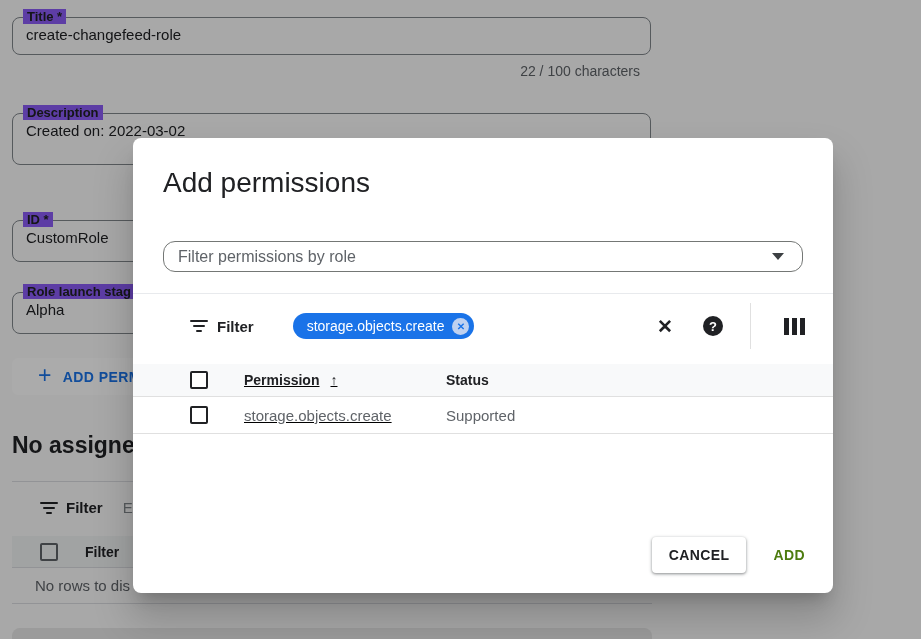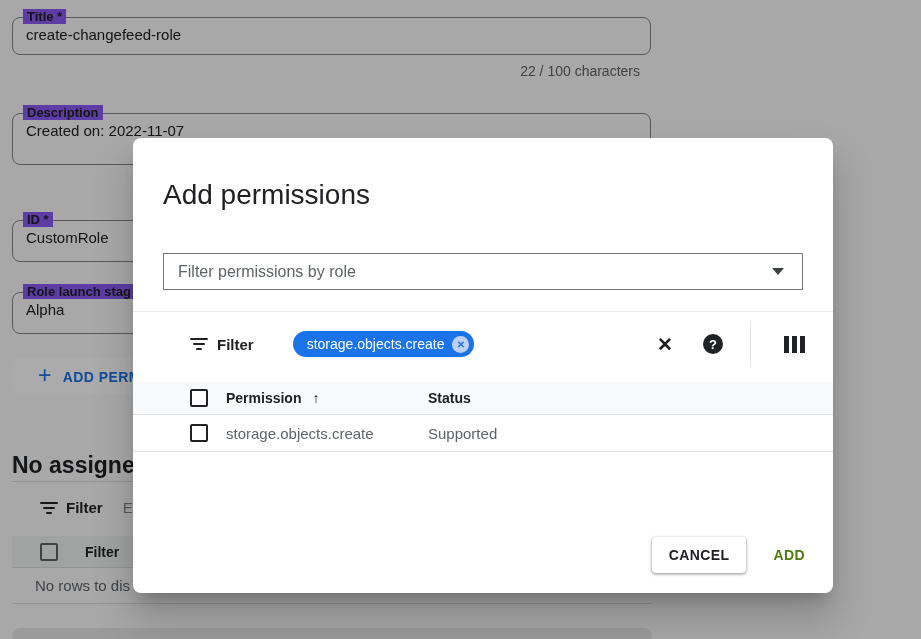--- a/index.html
+++ b/index.html
@@ -16,21 +16,21 @@
                   font-size:14px; color:#5f6368; }
   #desc-field { left:12px; top:113px; width:639px; height:52px; }
   #id-field { left:12px; top:220px; width:639px; height:42px; }
   #stage-field { left:12px; top:292px; width:639px; height:42px; }
 
   #add-perm-btn { position:absolute; left:12px; top:358px; width:235px; height:37px; background:#ffffff;
                   border:none; border-radius:6px; display:flex; align-items:center; padding-left:26px;
                   gap:11px; color:#1a73e8; font-weight:bold; font-size:14px; letter-spacing:.4px; cursor:pointer; }
   #add-perm-btn .plus { font-size:23px; font-weight:400; line-height:1; margin-top:-2px; }
 
-  #bg-heading { position:absolute; left:12px; top:452px; font-size:23px; font-weight:bold; color:#202124; }
+  #bg-heading { position:absolute; left:12px; top:432px; font-size:23px; font-weight:bold; color:#202124; }
   .h-divider { position:absolute; left:12px; width:640px; height:1px; background:#dadce0; }
   #bg-div1 { top:481px; } #bg-div2 { top:603px; }
 
   .filter-list-icon { display:inline-flex; flex-direction:column; align-items:center; gap:3px; width:18px; }
   .filter-list-icon i { display:block; height:2px; background:#202124; border-radius:1px; }
   .filter-list-icon i:nth-child(1){ width:18px; } .filter-list-icon i:nth-child(2){ width:12px; }
   .filter-list-icon i:nth-child(3){ width:6px; }
 
   #bg-filter-row { position:absolute; left:40px; top:499px; display:flex; align-items:center; gap:8px; }
   #bg-filter-row .flabel { font-size:15px; font-weight:bold; color:#202124; margin-right:12px; }
@@ -45,23 +45,23 @@
   #bg-empty-row { position:absolute; left:35px; top:577px; font-size:15px; color:#5f6368; }
   #bg-bottom-box { position:absolute; left:12px; top:628px; width:640px; height:34px; background:#e7e7e7; border-radius:8px; }
 
   
   #scrim { position:absolute; inset:0; background:rgba(0,0,0,0.33); z-index:10; }
 
   
   #dialog { position:absolute; left:133px; top:138px; width:700px; height:455px; background:#ffffff;
             border-radius:8px; box-shadow:0 11px 15px -7px rgba(0,0,0,.2), 0 24px 38px 3px rgba(0,0,0,.18);
             z-index:20; }
-  #dialog h1 { margin:40px 30px 0; font-size:28px; font-weight:400; color:#202124; line-height:34px; }
-
-  #role-filter { margin:41px 30px 0; height:37px; border:1px solid #747775; border-radius:0;
+  #dialog h1 { margin:28px 30px 0; font-size:28px; font-weight:400; color:#202124; line-height:34px; }
+
+  #role-filter { margin:41px 30px 0; height:31px; border:1px solid #747775; border-radius:12px;
                  display:flex; align-items:center; padding:0 18px 0 14px; cursor:pointer; }
   #role-filter .ph { font-size:16px; color:#5f6368; }
   #role-filter .chev { margin-left:auto; width:0; height:0; border-left:6px solid transparent;
                        border-right:6px solid transparent; border-top:7px solid #3c4043; }
 
   #toolbar { margin-top:21px; border-top:1px solid #e8eaed; padding:9px 28px 8px 57px;
              display:flex; align-items:center; }
   #toolbar .flabel { font-size:15px; font-weight:bold; color:#202124; margin-left:9px; }
   #chip-block { margin-left:39px; display:flex; flex-direction:column; gap:7px; }
   .chip { display:inline-flex; align-items:center; height:26px; background:#1a73e8; border-radius:13px;
@@ -78,21 +78,21 @@
   #help-icon { width:20px; height:20px; border-radius:50%; background:#202124; color:#fff; font-size:13px;
                font-weight:bold; display:flex; align-items:center; justify-content:center; margin-left:30px; cursor:pointer; }
   #tb-divider { width:1px; height:46px; background:#e0e0e0; margin:0 33px 0 27px; }
   .columns-icon { display:inline-flex; gap:3px; cursor:pointer; }
   .columns-icon i { display:block; width:5px; height:17px; background:#202124; }
 
   #perm-table { margin-top:7px; }
   .t-row { display:flex; align-items:center; padding-left:57px; border-bottom:1px solid #e0e0e0; }
   .t-head { height:33px; background:#f8f9fa; }
   .t-body { height:37px; }
-  .cell-perm { margin-left:18px; width:202px; display:flex; align-items:flex-end; gap:11px; }
+  .cell-perm { margin-left:36px; width:202px; display:flex; align-items:flex-end; gap:11px;text-decoration:underline; }
   .t-head .cell-perm span, .t-head .cell-status { font-size:14px; font-weight:bold; color:#202124; }
   .sort-arrow { font-size:17px; font-weight:bold; color:#202124; cursor:pointer; }
   .t-body .cell-perm span, .t-body .cell-status { font-size:15px; font-weight:normal; color:#5f6368; }
 
   #dialog-footer { position:absolute; bottom:20px; right:28px; display:flex; align-items:center; gap:27px;padding-left:44px; }
   #cancel-btn { height:36px; padding:0 17px; background:#ffffff; border:none; border-radius:4px;
                 box-shadow:0 1px 3px 1px rgba(60,64,67,.25), 0 1px 2px rgba(60,64,67,.3);
                 font-family:"Liberation Sans", sans-serif; font-size:14px; font-weight:bold;
                 letter-spacing:.4px; color:#202124; cursor:pointer; }
   #add-btn { font-size:14px; font-weight:bold; letter-spacing:.4px; color:#4d7c0f; cursor:default;
@@ -104,21 +104,21 @@
 <div id="stage">
 
   <div class="field" id="title-field">
     <span class="field-label">Title *</span>
     <span class="field-value">create-changefeed-role</span>
   </div>
   <div id="char-counter">22 / 100 characters</div>
 
   <div class="field" id="desc-field">
     <span class="field-label">Description</span>
-    <span class="field-value">Created on: 2022-11-07</span>
+    <span class="field-value">Created on: 2022-03-02</span>
   </div>
 
   <div class="field" id="id-field">
     <span class="field-label">ID *</span>
     <span class="field-value">CustomRole</span>
   </div>
 
   <div class="field" id="stage-field">
     <span class="field-label">Role launch stag</span>
     <span class="field-value">Alpha</span>

